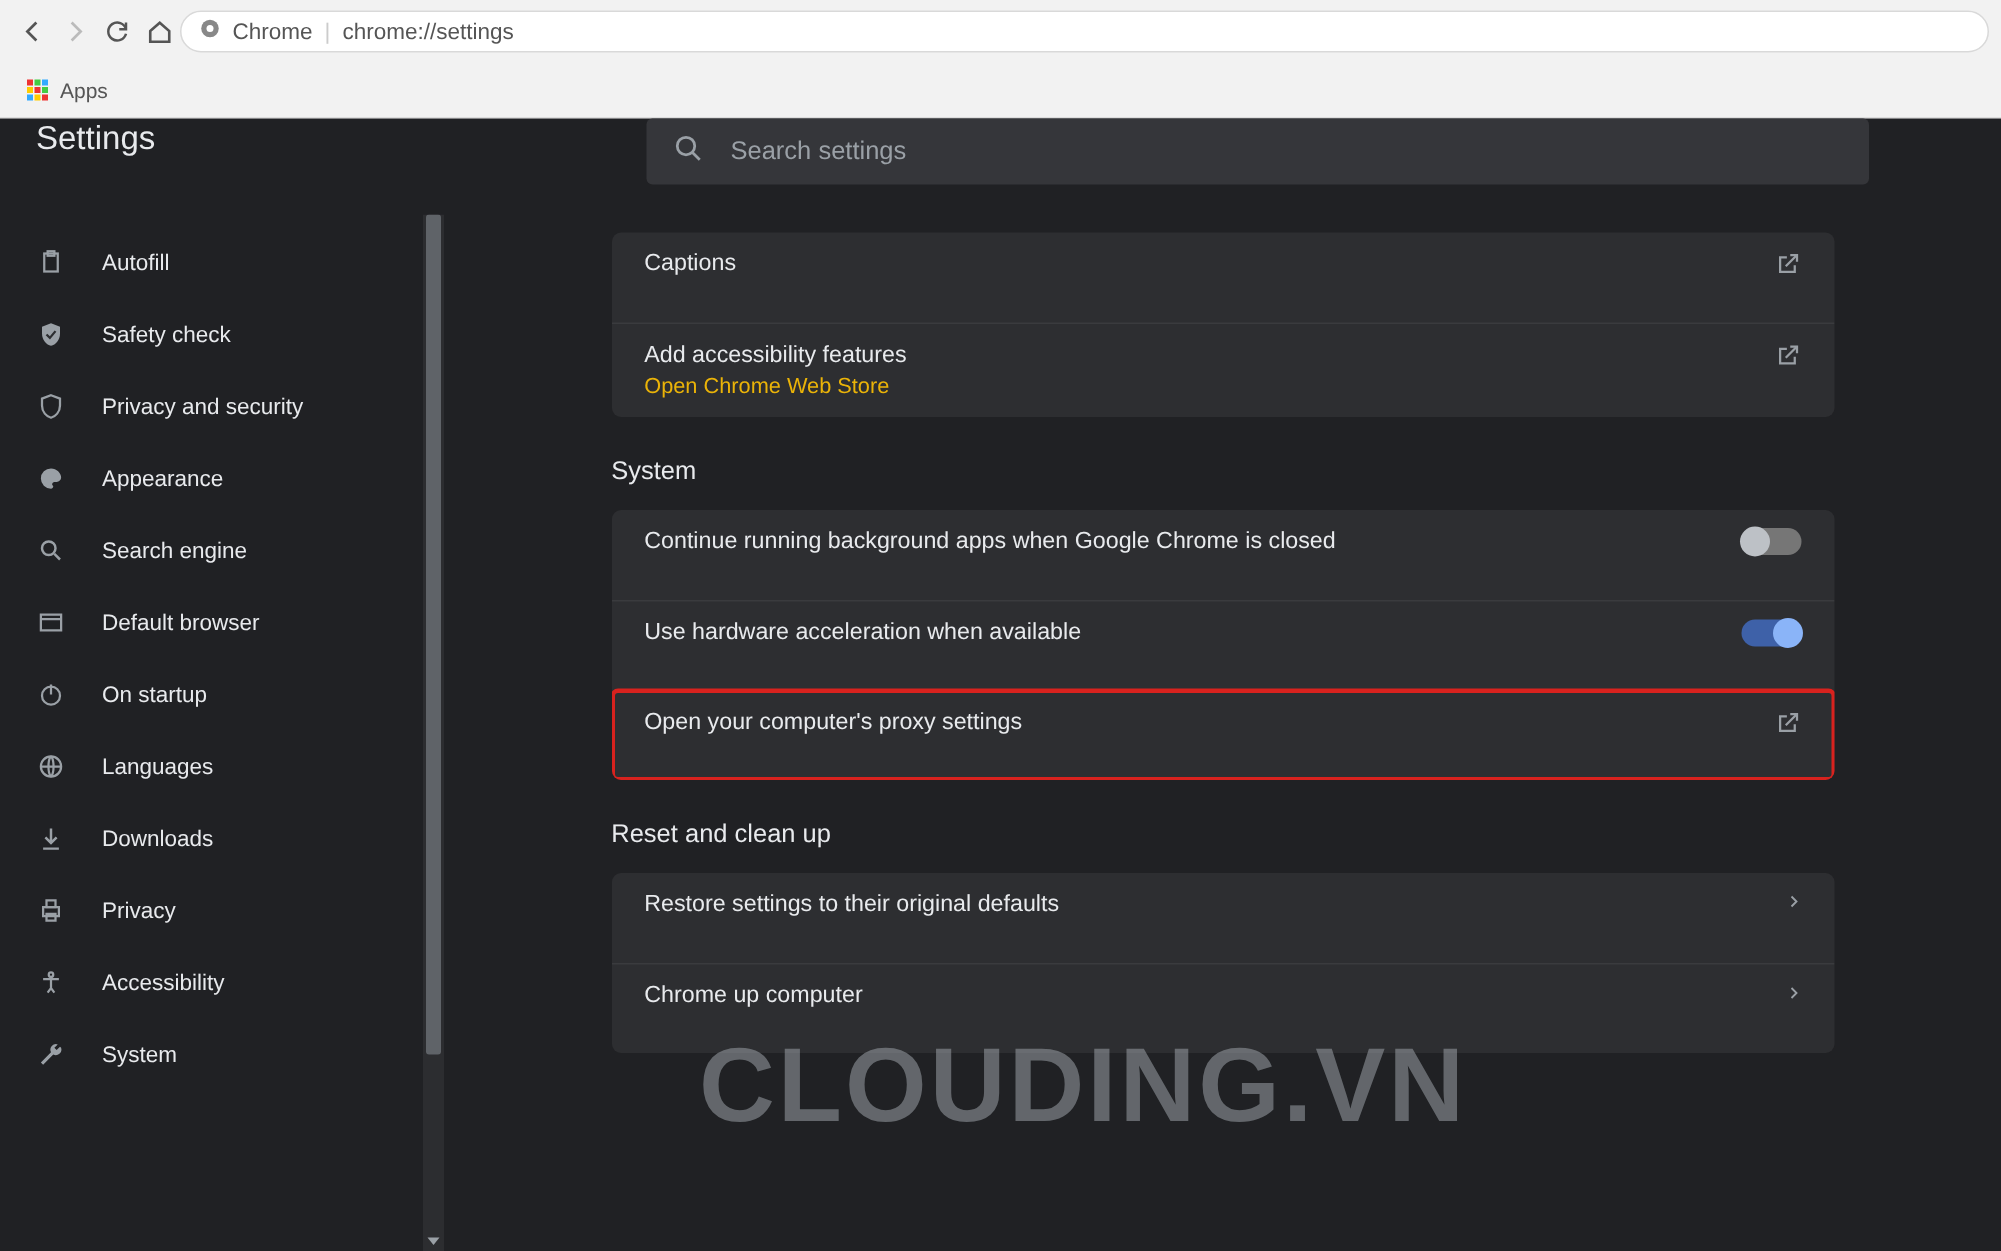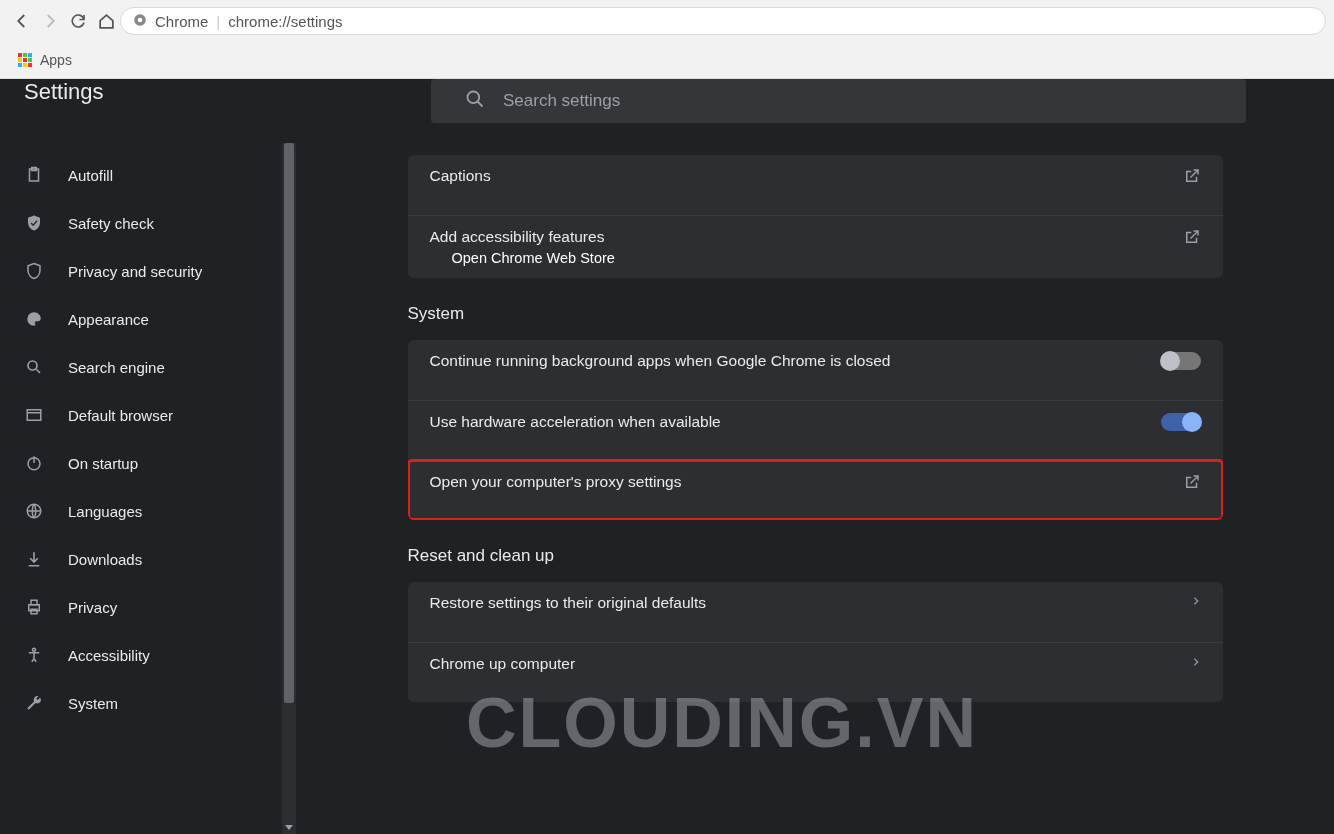--- a/index.html
+++ b/index.html
@@ -83,21 +83,21 @@
     font-weight: 500;
   }
   .search-wrap {
     flex: 1;
     max-width: 815px;
     background: #35363a;
     border-radius: 4px;
     display: flex;
     align-items: center;
     height: 44px;
-    padding: 0 34px;
+    padding: 0 18px;
     gap: 18px;
   }
   .search-wrap input {
     background: transparent;
     border: none;
     outline: none;
     color: #e8eaed;
     font-size: 17px;
     width: 100%;
   }
@@ -162,21 +162,21 @@
     display: flex;
     justify-content: space-between;
     min-height: 60px;
     padding: 12px 22px;
     color: #e8eaed;
     font-size: 15.5px;
     border-top: 1px solid #3a3b3e;
     cursor: pointer;
   }
   .row:first-child { border-top: none; }
-  .row .sub { color:#ffffff; font-size:14.5px; margin-top:4px;margin-left:22px; }
+  .row .sub { color:#eab308; font-size:14.5px; margin-top:4px; }
   .row .left { flex:1; }
   .section-title {
     color: #e8eaed;
     font-size: 17px;
     margin: 26px 0 16px 0;
   }
   .ext-icon { color:#9aa0a6; }
   .chev { color:#9aa0a6; }
   .toggle { width:40px;height:18px;border-radius:10px;position:relative; }
   .toggle .knob { width:20px;height:20px;border-radius:50%;position:absolute;top:-1px; }

